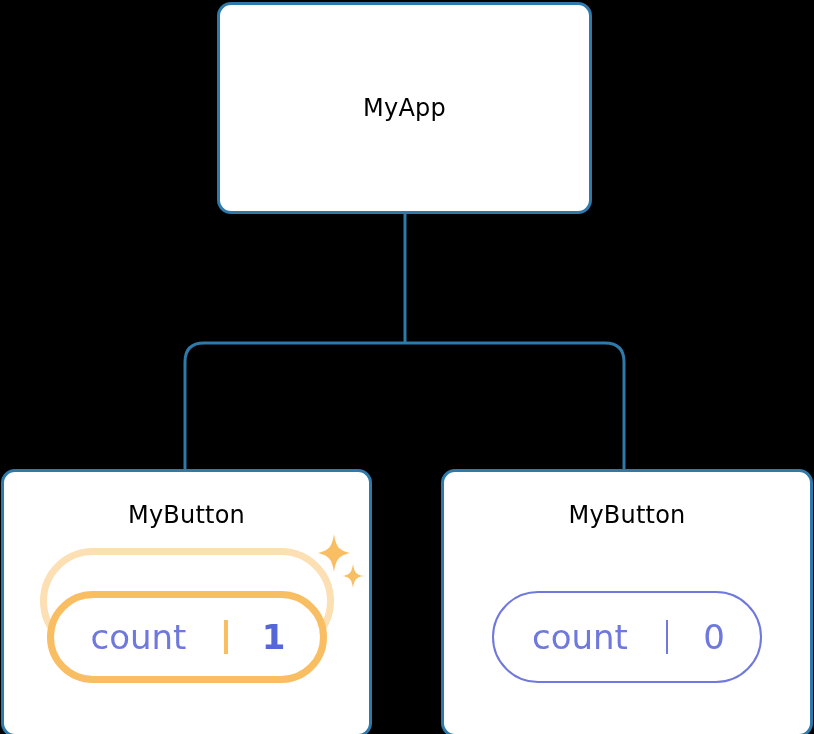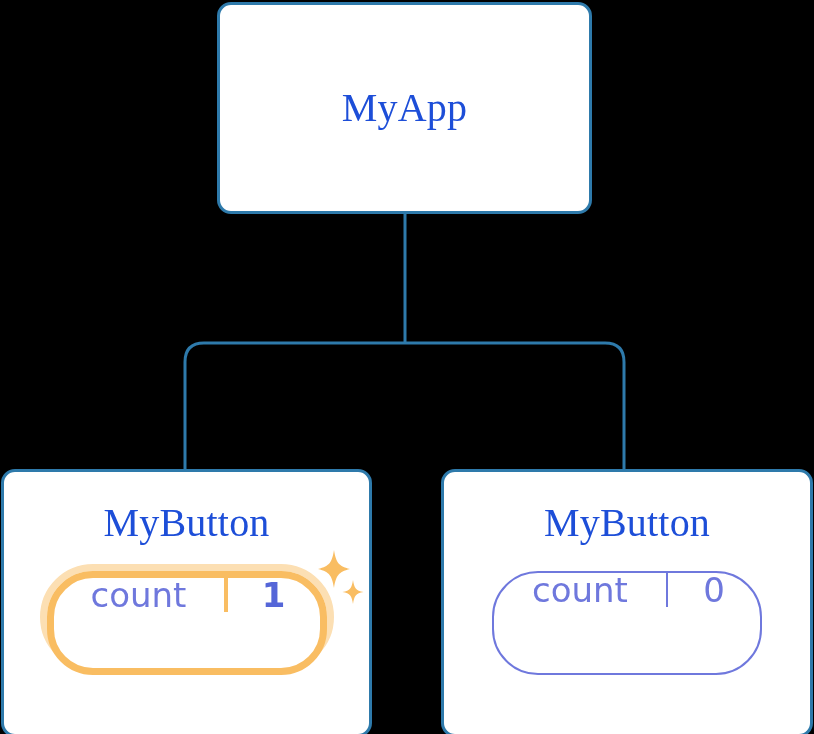--- a/index.html
+++ b/index.html
@@ -63,49 +63,49 @@
   }
 
   .node-card.child-right {
     left: 441px;
     top: 469px;
     width: 372px;
     height: 268px;
   }
 
   .node-title {
-    color: #1d4ed8;
-    font-size: 40px;
+    color: #000000;
+    font-size: 24px;
     font-weight: 400;
     letter-spacing: 0.2px;
     line-height: 1;
     white-space: nowrap;
-    font-family: Liberation Serif, serif;
   }
 
   .child-left .node-title,
   .child-right .node-title {
     margin-top: 31px;
   }
 
   
   .pill-wrap {
     position: relative;
     margin-top: 28px;
   }
 
   .state-pill {
     position: relative;
     box-sizing: border-box;
     display: flex;
-    align-items: flex-start;
-    height: 104px;
+    align-items: center;
+    height: 92px;
     border-radius: 46px;
     background: #ffffff;
     z-index: 2;
+    margin-top: 36px;
   }
 
   .state-pill.plain {
     border: 2px solid #6f78dd;
     width: 270px;
   }
 
   .state-pill.highlighted {
     border: 7px solid #f9bd62;
     width: 280px;

